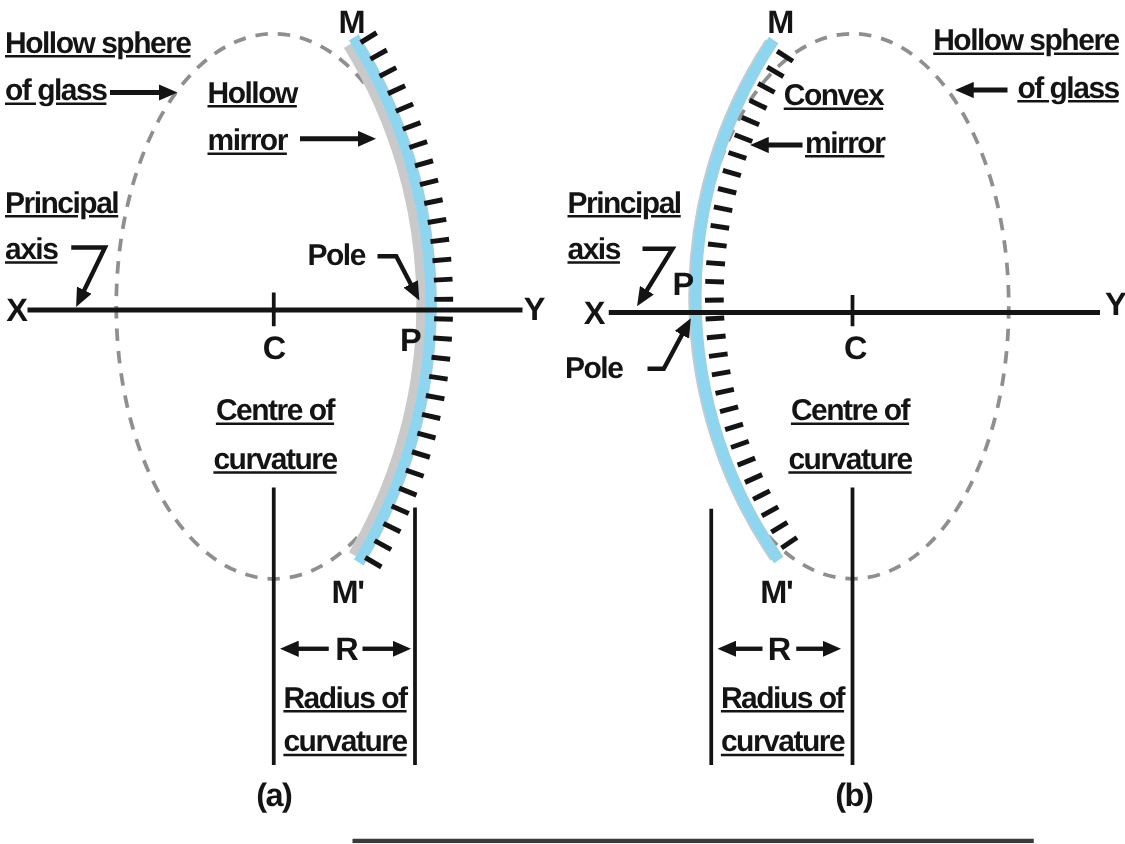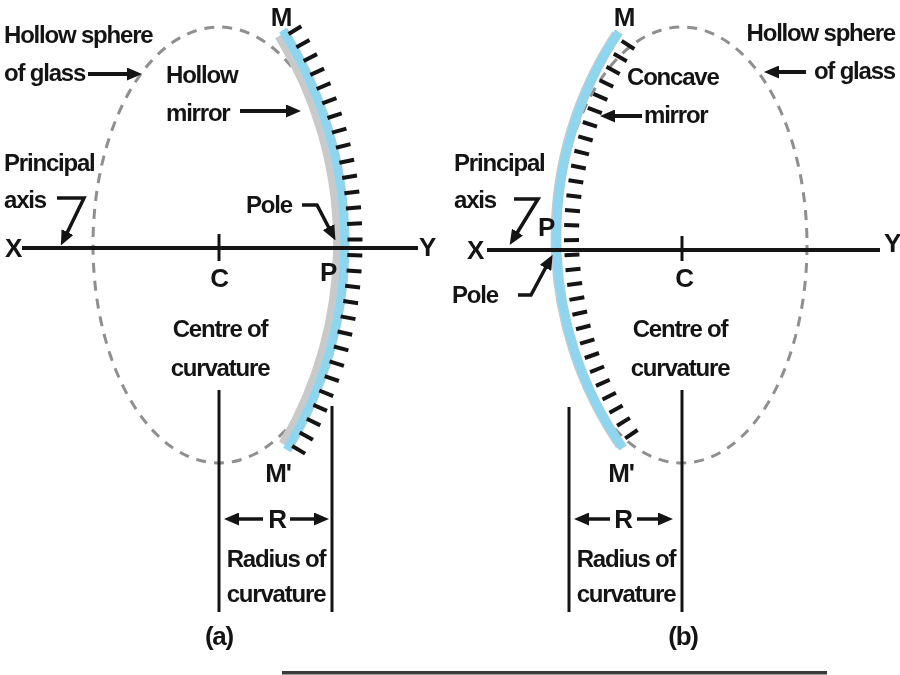--- a/index.html
+++ b/index.html
@@ -7,21 +7,21 @@
     position:relative;width:900px;height:675px;background:#ffffff;overflow:hidden;
     font-family:"Liberation Sans",sans-serif;
   }
   #gfx{position:absolute;left:0;top:0;}
   .lbl{
     position:absolute;font-weight:bold;color:#141414;font-size:24px;
     line-height:38px;letter-spacing:-1.2px;white-space:nowrap;
   }
   .ctr{transform:translateX(-50%);text-align:center;}
   .pt{font-size:26px;line-height:30px;}
-  .lbl div{margin:0;padding:0;}
+  .lbl div{margin:0;padding:0;text-decoration:underline;}
 </style>
 </head>
 <body>
 
 <div id="stage">
 
   <svg id="gfx" width="900" height="675" viewBox="0 0 900 675">
     <defs>
       <marker id="arw" markerUnits="userSpaceOnUse" markerWidth="15" markerHeight="13" viewBox="0 0 15 13" refX="1" refY="6.5" orient="auto">
         <path d="M0,0 L15,6.5 L0,13 z" fill="#141414"></path>
@@ -188,21 +188,21 @@
   </div>
 
   <div class="lbl pt ctr" style="left:219px;top:621px;">(a)</div>
 
   <div class="lbl" style="left:735px;top:14px;width:160px;text-align:right;">
     <div>Hollow sphere</div>
     <div>of glass</div>
   </div>
 
   <div class="lbl" style="left:627px;top:58px;">
-    <div>Concave</div>
+    <div>Convex</div>
     <div style="margin-left:17px;">mirror</div>
   </div>
 
   <div class="lbl" style="left:454px;top:144px;line-height:37px;">
     <div>Principal</div>
     <div>axis</div>
   </div>
 
   <div class="lbl" style="left:452px;top:281px;line-height:28px;">Pole</div>
 

